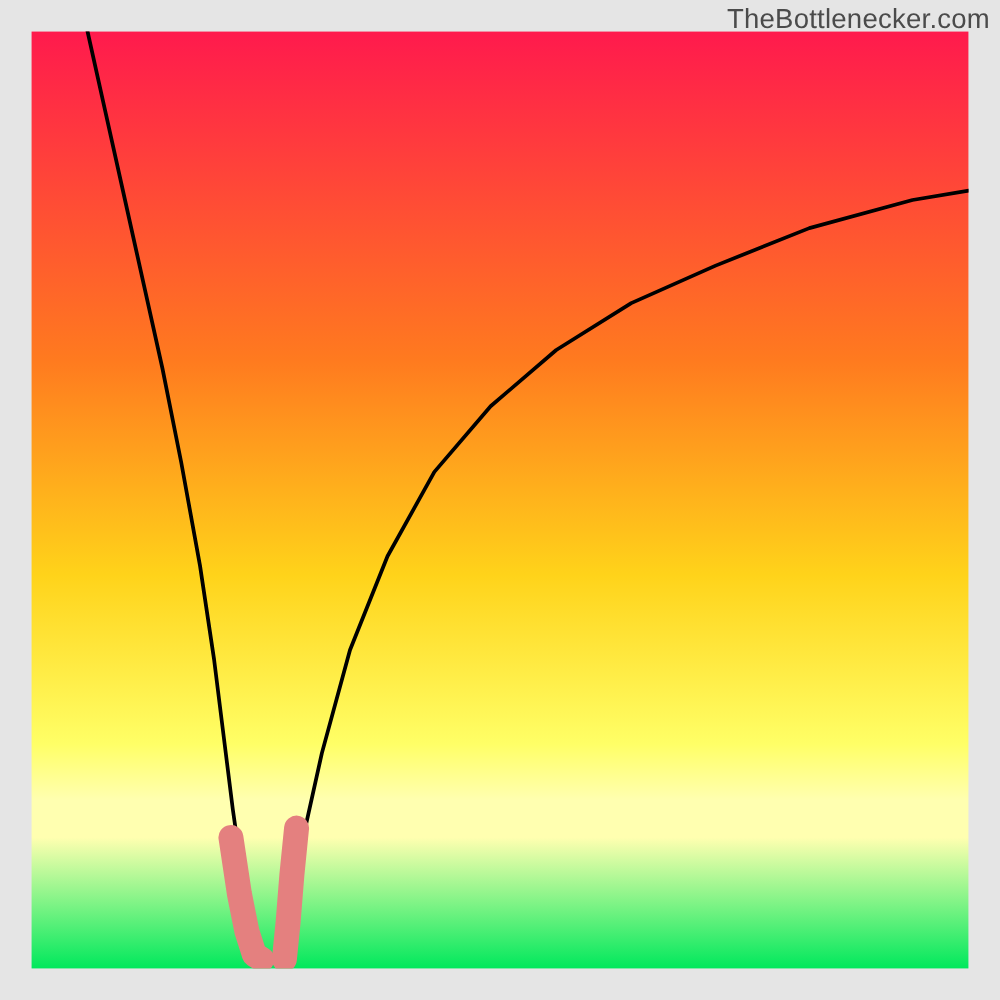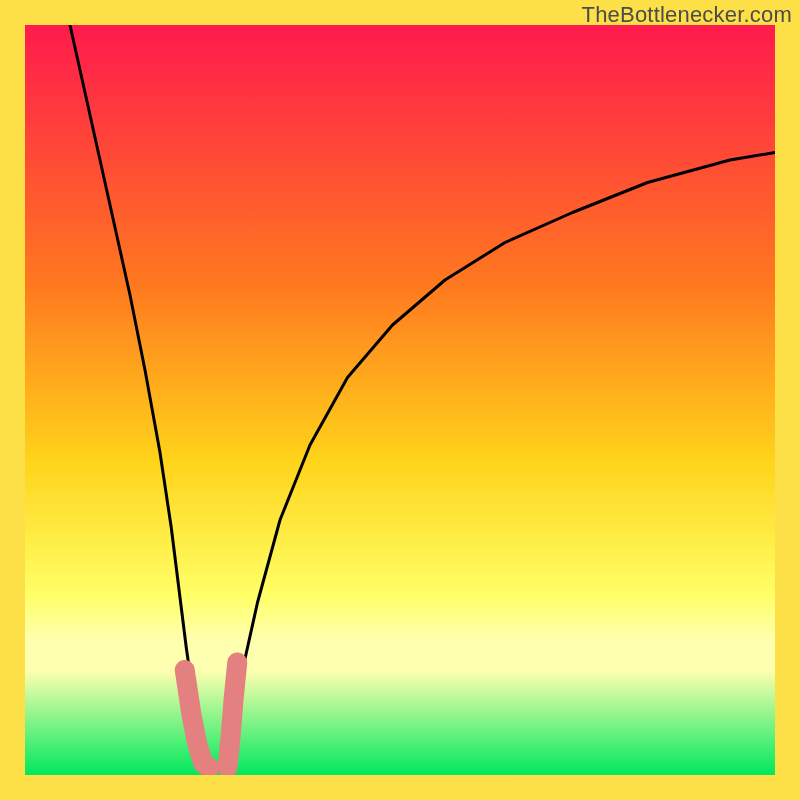--- a/index.html
+++ b/index.html
@@ -7,21 +7,21 @@
     padding: 0;
     width: 800px;
     height: 800px;
     overflow: hidden;
     background: #000;
     font-family: Arial, Helvetica, sans-serif;
   }
   .frame {
     position: absolute;
     inset: 0;
-    background: #fde047;
+    background: #e5e5e5;
   }
   .plot {
     position: absolute;
     left: 25px;
     top: 25px;
     width: 750px;
     height: 750px;
     overflow: hidden;
   }
   .plot svg { display: block; }

